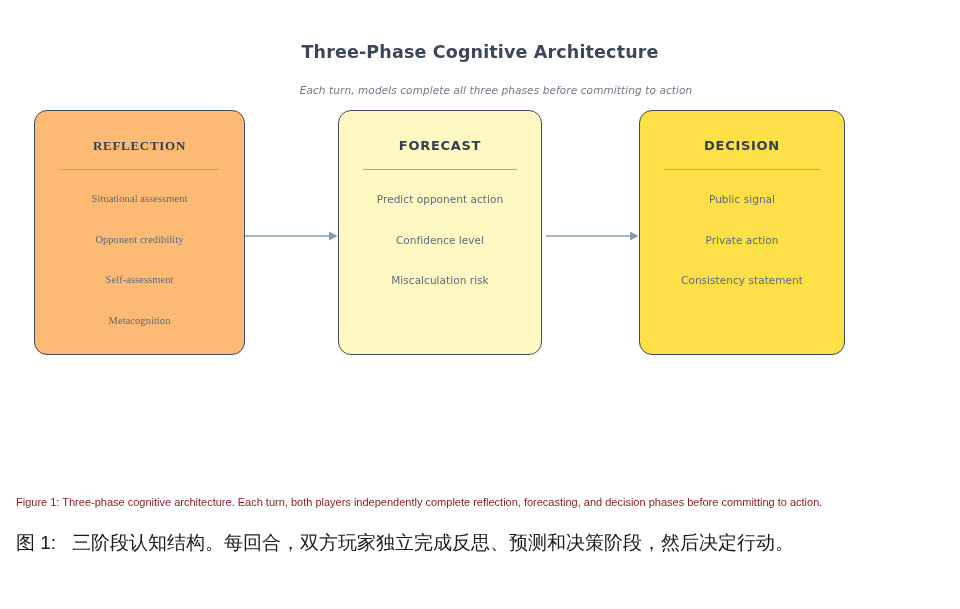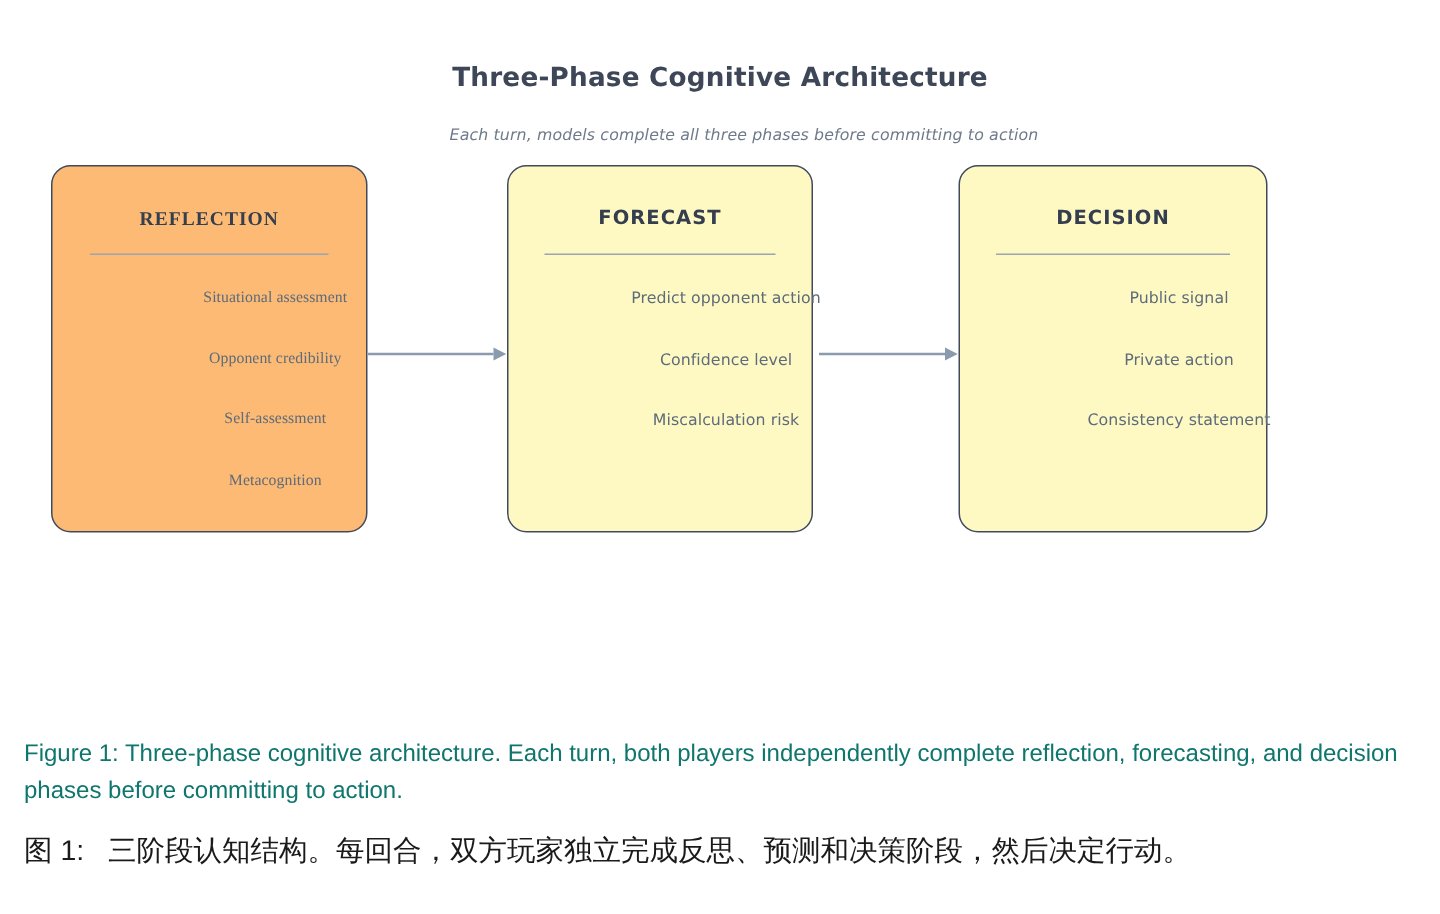--- a/index.html
+++ b/index.html
@@ -53,21 +53,21 @@
   .phase-box {
     position: absolute;
     top: 110px;
     height: 245px;
     border: 1.4px solid #404a5c;
     border-radius: 13px;
     box-sizing: border-box;
   }
   #phase-box-0 { left: 34px;  width: 211px; background: #fdba74; font-family: Liberation Serif, serif; }
   #phase-box-1 { left: 338px; width: 204px; background: #fef9c3; }
-  #phase-box-2 { left: 639px; width: 206px; background: #fef9c3; }
+  #phase-box-2 { left: 639px; width: 206px; background: #fde047; }
 
   .phase-heading {
     position: absolute;
     top: 27px;
     left: 0;
     width: 100%;
     text-align: center;
     font-size: 13px;
     font-weight: bold;
     color: #343e4f;
@@ -90,21 +90,20 @@
     width: 100%;
   }
   .phase-item {
     width: 100%;
     text-align: center;
     font-size: 10.5px;
     color: #5d6b7a;
     height: 40.5px;
     line-height: 20px;
     letter-spacing: 0.05px;
-    padding-left: 44px;
   }
 
   
   .flow-arrow {
     position: absolute;
     top: 226px;
     height: 20px;
   }
   #flow-arrow-0 { left: 245px; width: 93px; }
   #flow-arrow-1 { left: 546px; width: 93px; }
@@ -123,23 +122,23 @@
 
   
   #caption-block {
     position: absolute;
     left: 16px;
     top: 490px;
     width: 928px;
     font-family: "Liberation Sans", sans-serif;
   }
   #caption-en {
-    font-size: 16px;
+    font-size: 11px;
     line-height: 25px;
-    color: #0f766e;
+    color: #7f1d1d;
     text-align: left;
   }
   #caption-zh {
     margin-top: 16px;
     font-size: 19px;
     line-height: 23px;
     color: #1a1a1a;
     text-align: left;
     white-space: pre;
   }

